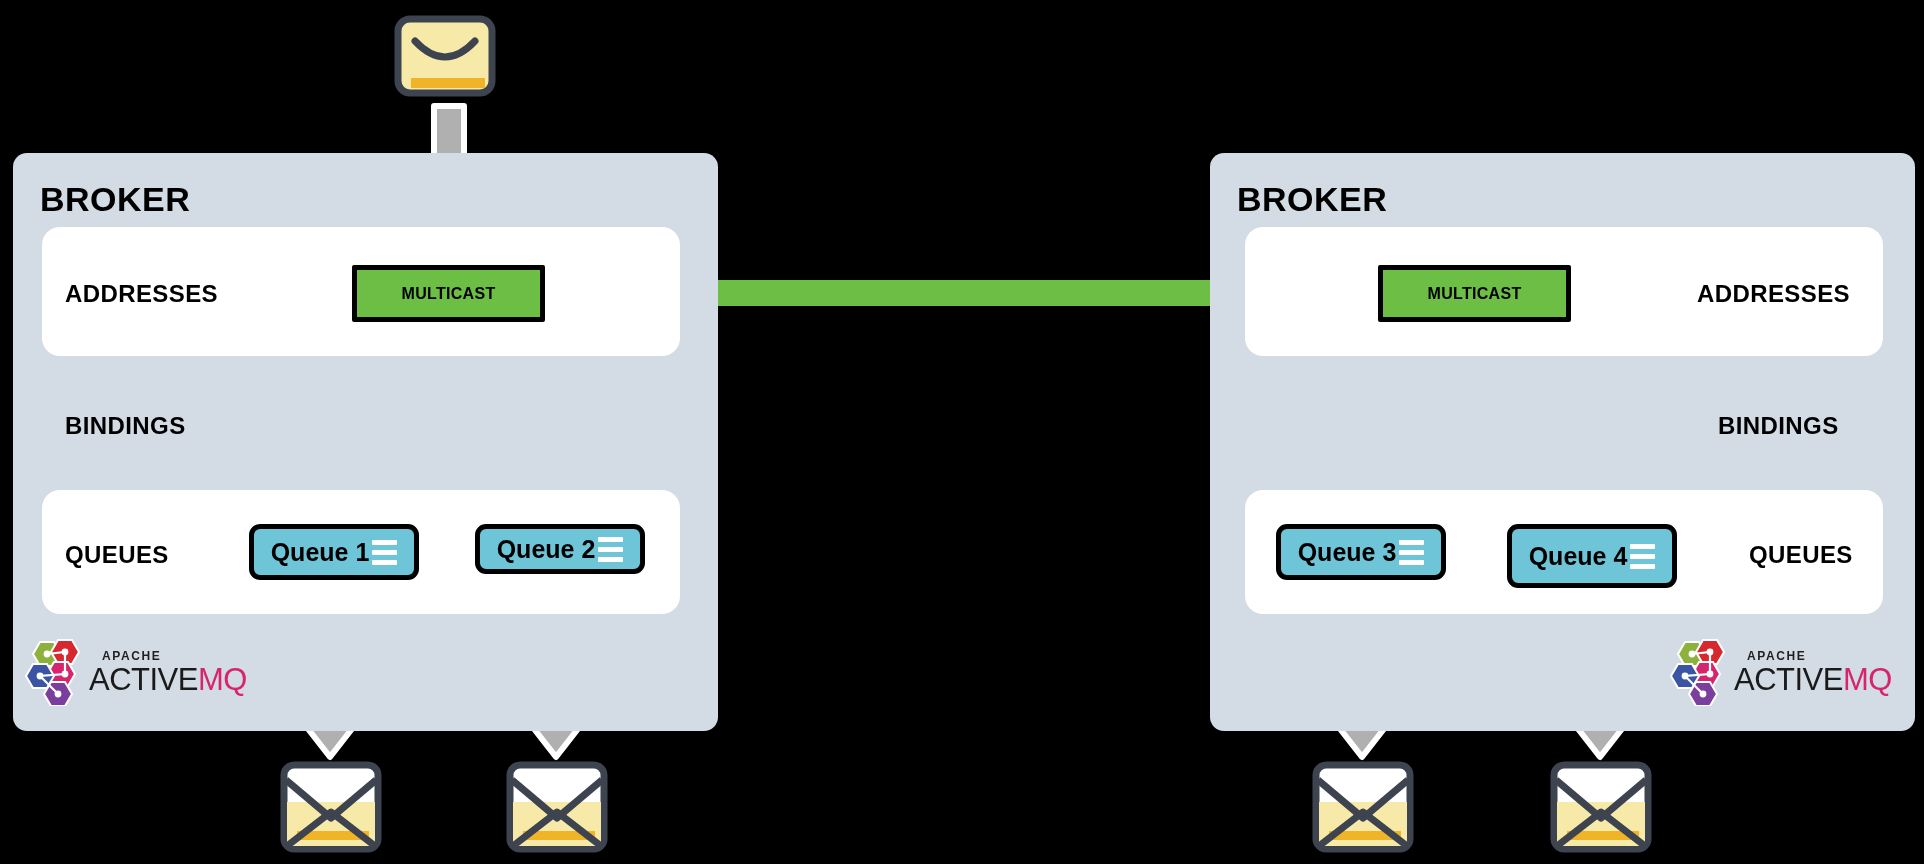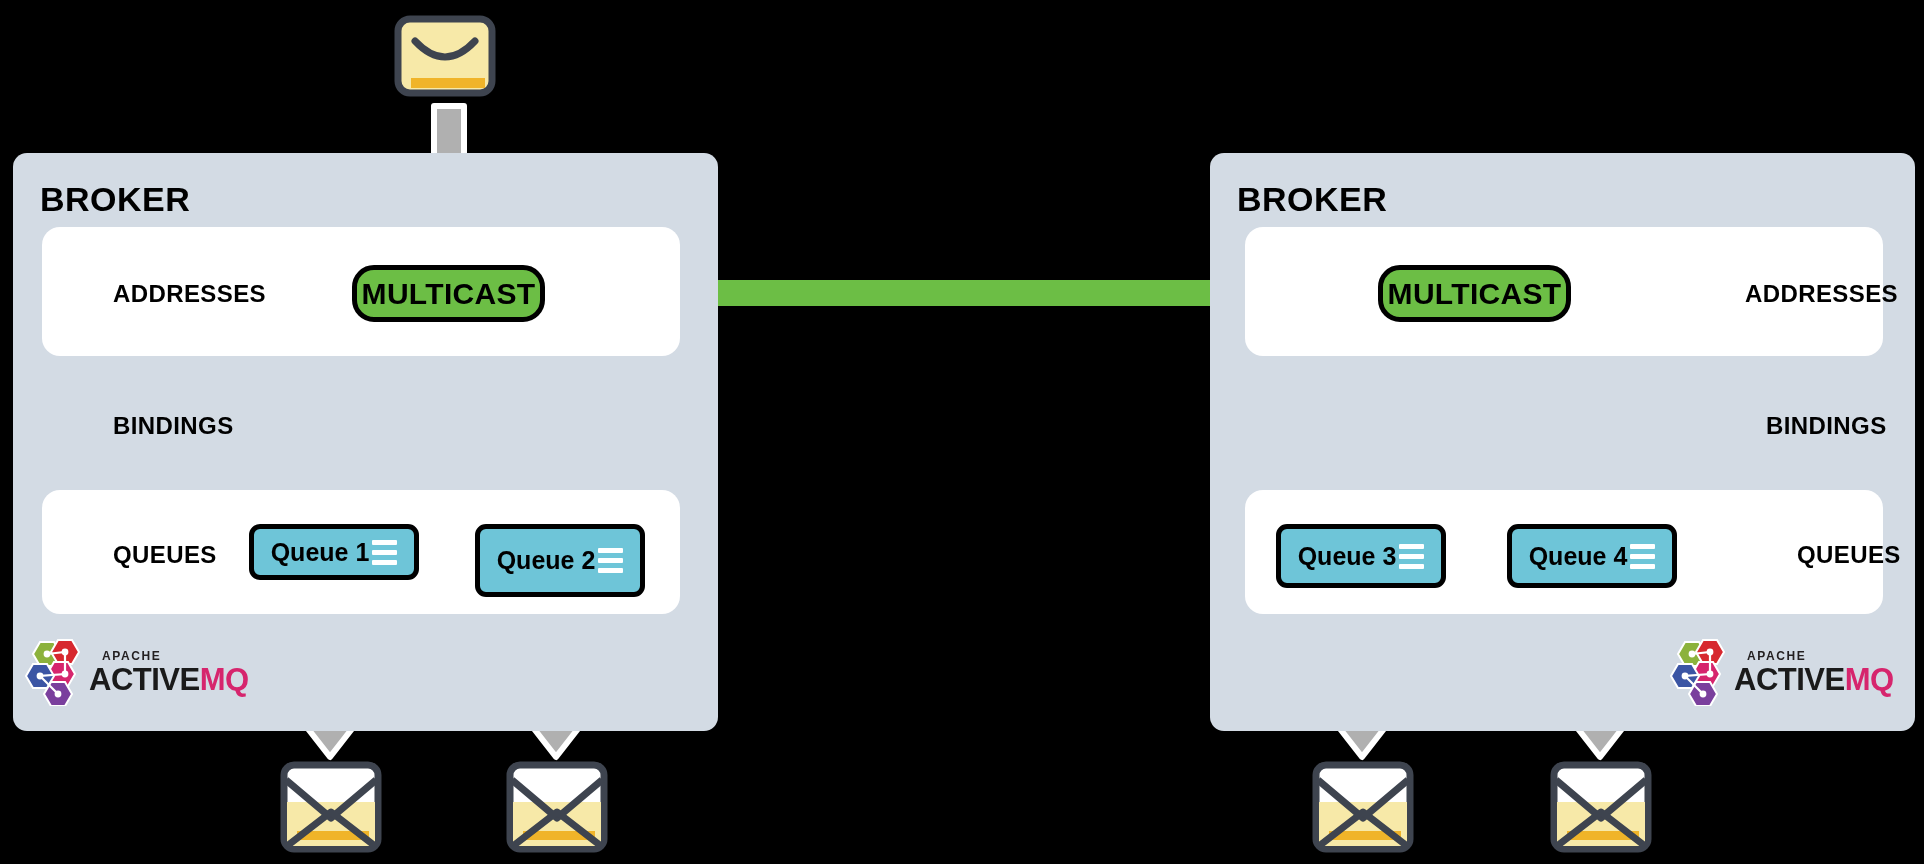--- a/index.html
+++ b/index.html
@@ -30,31 +30,30 @@
     background: #ffffff;
     border-radius: 18px;
   }
   .section-label {
     position: absolute;
     font-size: 24px;
     font-weight: bold;
     letter-spacing: 0.4px;
     color: #000;
     white-space: nowrap;
-    margin-left: 48px;
   }
 
   
   .multicast {
     position: absolute;
     background: #6cbe45;
     border: 5px solid #000;
-    border-radius: 22px;
+    border-radius: 2px;
     display: flex; align-items: center; justify-content: center;
-    font-size: 30px;
+    font-size: 16px;
     font-weight: bold;
     letter-spacing: 0.3px;
     color: #000;
     white-space: nowrap;
   }
 
   
   .queue {
     position: absolute;
     background: #6ec5d8;
@@ -76,21 +75,21 @@
   #arrows { position: absolute; left: 0; top: 0; width: 1924px; height: 864px; }
 
   
   .amq-logo { position: absolute; display: flex; align-items: center; gap: 9px; }
   .amq-hex { position: relative; width: 62px; height: 68px; }
   .amq-word { display: flex; flex-direction: column; justify-content: center; }
   .amq-apache {
     font-size: 12px; font-weight: bold; letter-spacing: 1.6px;
     color: #231f20; line-height: 1; margin-bottom: 2px; margin-left: 13px;
   }
-  .amq-main { font-size: 31px; font-weight: bold; letter-spacing: -0.5px; line-height: 1; }
+  .amq-main { font-size: 31px; font-weight: normal; letter-spacing: -0.5px; line-height: 1; }
   .amq-active { color: #1a1a1a; }
   .amq-mq { color: #d6256d; }
 </style>
 </head>
 <body>
 
 <div id="stage">
 
   <svg id="arrows" viewBox="0 0 1924 864">
     <defs>
@@ -181,21 +180,21 @@
 
   <div class="queue" style="left:249px; top:524px; width:170px; height:56px;">
     <span class="q-label">Queue 1</span>
     <span class="q-lines">
       <i></i>
         <i></i>
         <i></i>
     </span>
   </div>
 
-  <div class="queue" style="left:475px; top:524px; width:170px; height:73px;">
+  <div class="queue" style="left:475px; top:524px; width:170px; height:50px;">
     <span class="q-label">Queue 2</span>
     <span class="q-lines">
       <i></i>
         <i></i>
         <i></i>
     </span>
   </div>
 
   <div class="amq-logo" style="left:18px; top:638px;">
     <span class="amq-hex">
@@ -236,21 +235,21 @@
 
   <div class="section-label" style="left:1718px; top:412px;">BINDINGS</div>
 
   <div class="white-box" style="left:1245px; top:490px; width:638px; height:124px;"></div>
   <div class="section-label" style="left:1749px; top:541px;">QUEUES</div>
 
   <div class="multicast" style="left:1378px; top:265px; width:193px; height:57px;">
     <span>MULTICAST</span>
   </div>
 
-  <div class="queue" style="left:1276px; top:524px; width:170px; height:64px;">
+  <div class="queue" style="left:1276px; top:524px; width:170px; height:56px;">
     <span class="q-label">Queue 3</span>
     <span class="q-lines">
       <i></i>
         <i></i>
         <i></i>
     </span>
   </div>
 
   <div class="queue" style="left:1507px; top:524px; width:170px; height:64px;">
     <span class="q-label">Queue 4</span>

